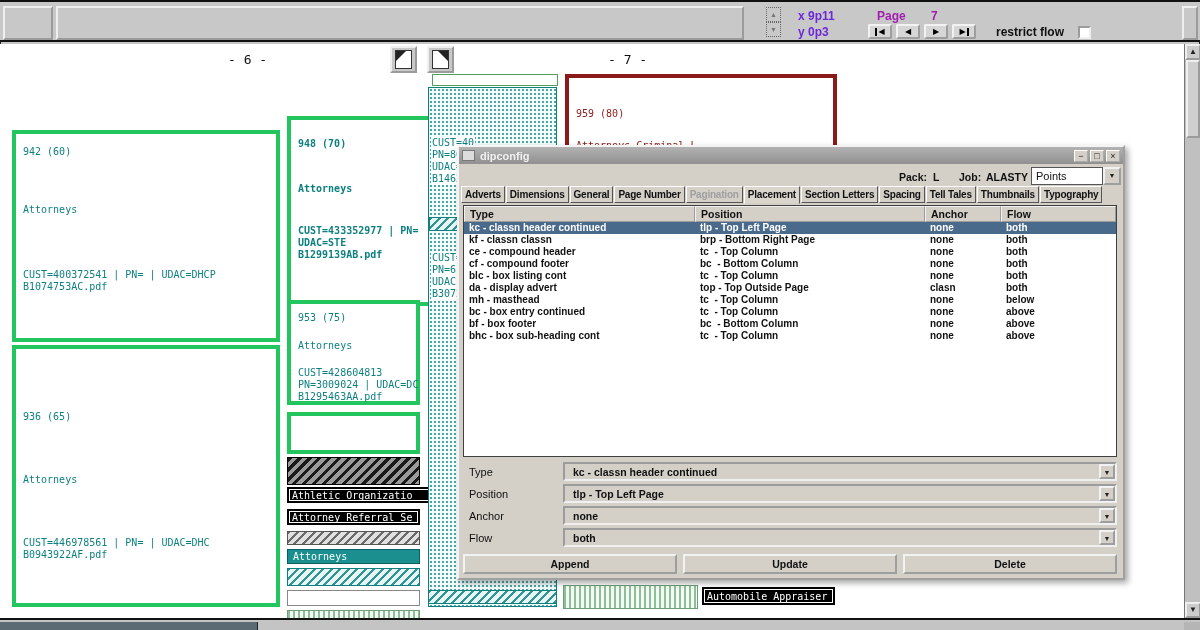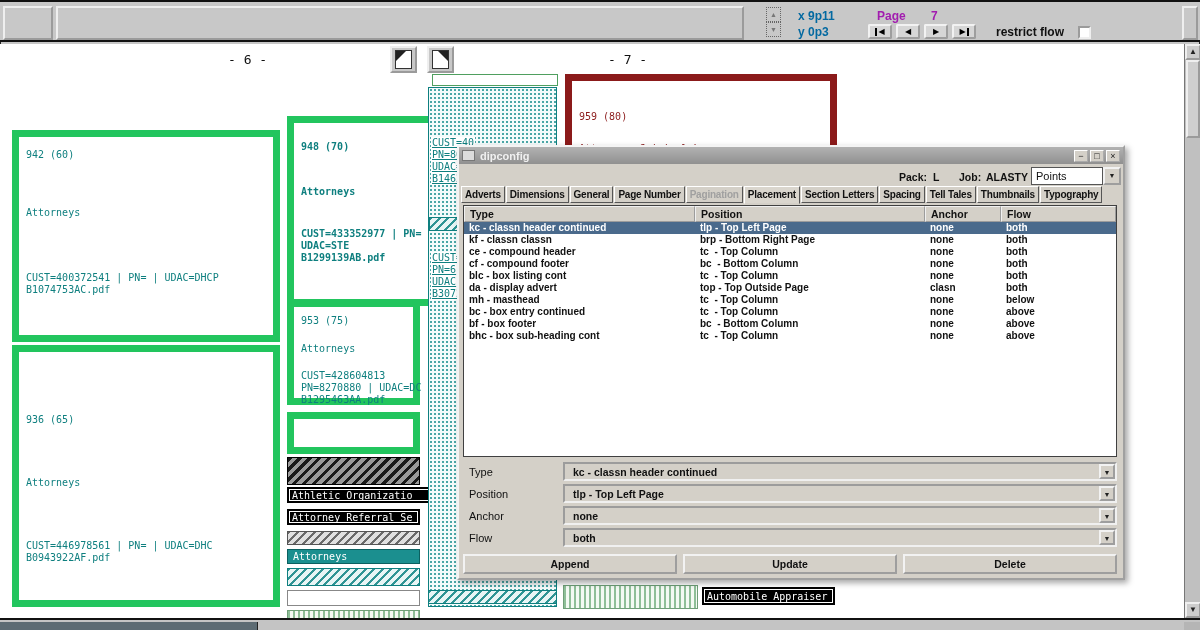--- a/index.html
+++ b/index.html
@@ -12,21 +12,21 @@
   .toolbar { position:absolute; left:0; top:0; width:1200px; height:42px;
              background:#c8c8c8; border-top:2px solid #111; border-bottom:2px solid #111; }
   .tb-panel { position:absolute; border:2px outset #efefef; background:#c8c8c8; }
   .tb-panel.small { left:3px; top:4px; width:50px; height:34px; }
   .tb-panel.long  { left:56px; top:4px; width:688px; height:34px; }
   .tb-corner { position:absolute; right:2px; top:4px; width:16px; height:34px;
                border:2px outset #efefef; }
   .spinner { position:absolute; left:766px; top:5px; width:15px; height:32px; }
   .spin-btn { width:15px; height:15px; border:1px dotted #666; color:#777;
               font-size:7px; line-height:13px; text-align:center; background:#c8c8c8; }
-  .coords { position:absolute; left:798px; top:6px; font-weight:700; font-size:12px; color:#0369a1; }
+  .coords { position:absolute; left:798px; top:6px; font-weight:700; font-size:12px; color:#6d28d9; }
   .coords div { height:16px; line-height:16px; }
   .page-ind { position:absolute; left:877px; top:7px; font-weight:700; font-size:12px; color:#a21caf; }
   .page-ind .num { margin-left:22px; }
   .nav { position:absolute; left:868px; top:22px; display:flex; gap:4px; }
   .nav-btn { width:24px; height:15px; border:2px outset #f2f2f2; background:#d6d6d6;
              display:flex; align-items:center; justify-content:center; gap:1px;
              font-size:8px; color:#000; border-radius:2px; }
   .nav-bar { width:2px; height:8px; background:#000; }
   .restrict { position:absolute; left:996px; top:23px; font-weight:700; font-size:12px; color:#111;
               display:flex; align-items:center; gap:14px; }
@@ -38,21 +38,21 @@
   .pg-header { position:absolute; font-family:"DejaVu Sans Mono",monospace;
                font-size:13px; color:#111; }
   .page-icon { position:absolute; width:27px; height:27px; border:2px outset #efefef;
                background:#c8c8c8; display:flex; align-items:center; justify-content:center; }
   .page-shape { position:relative; width:17px; height:19px; background:#fff; border:1px solid #333; }
   .fold-tl { position:absolute; left:0; top:0; width:0; height:0;
              border-top:10px solid #222; border-right:10px solid transparent; }
   .fold-tr { position:absolute; right:0; top:0; width:0; height:0;
              border-top:10px solid #222; border-left:10px solid transparent; }
 
-  .adbox { position:absolute; border:7px solid #22c55e; background:#fff;
+  .adbox { position:absolute; border:4px solid #22c55e; background:#fff;
            font-family:"DejaVu Sans Mono",monospace; font-size:10px; color:#0e7f7f; }
   .adbox.maroon { border-color:#8b1a1a; color:#8b1a1a; }
   .adline { position:absolute; left:7px; white-space:pre; }
 
   .band { position:absolute; }
   .hatch-dark { background:repeating-linear-gradient(135deg,#1a1a1a 0 3px,#9a9a9a 3px 7px);
                 border:1px solid #000; }
   .hatch-gray { background:repeating-linear-gradient(135deg,#6a6a6a 0 2px,#e0e0e0 2px 6px);
                 border:1px solid #555; }
   .hatch-teal { background:repeating-linear-gradient(135deg,#2f9494 0 2px,#e8f5f5 2px 6px);
@@ -68,21 +68,21 @@
   .blackbox { position:absolute; background:#000; color:#fff;
               font-family:"DejaVu Sans Mono",monospace; font-size:10px;
               display:flex; align-items:center; padding-left:5px;
               box-shadow: inset 0 0 0 2px #000, inset 0 0 0 3px #fff; }
   .tealbox { position:absolute; background:#1b8f8f; color:#fff; border:1px solid #0a6060;
              font-family:"DejaVu Sans Mono",monospace; font-size:10px;
              display:flex; align-items:center; padding-left:5px; }
 
   .strip-frag { position:absolute; font-family:"DejaVu Sans Mono",monospace;
                 font-size:10px; color:#0e7f7f; }
-  .strip-frag div { height:12px; line-height:12px; background:#fff; width:max-content; padding:0 1px;text-decoration:underline; }
+  .strip-frag div { height:12px; line-height:12px; background:#fff; width:max-content; padding:0 1px; }
 
   
   .vscroll { position:absolute; left:1184px; top:44px; width:16px; height:574px;
              background:#c0c0c0; border-left:1px solid #777; }
   .sb-btn { width:16px; height:16px; border:2px outset #efefef; background:#cccccc;
             font-size:8px; line-height:12px; text-align:center; color:#222; }
   .sb-btn.bottom { position:absolute; bottom:0; }
   .v-thumb { position:absolute; top:16px; left:1px; width:14px; height:78px;
              border:2px outset #efefef; background:#cfcfcf; }
   .hscroll { position:absolute; left:0; top:618px; width:1200px; height:12px;
@@ -219,21 +219,21 @@
       <div class="adline" style="top:18px;">948 (70)</div>
       <div class="adline" style="top:63px;">Attorneys</div>
       <div class="adline" style="top:105px;">CUST=433352977 | PN=</div>
       <div class="adline" style="top:117px;">UDAC=STE</div>
       <div class="adline" style="top:129px;">B1299139AB.pdf</div>
     </div>
     <div class="adbox" style="left:287px; top:256px; width:133px; height:105px;">
       <div class="adline" style="top:8px;">953 (75)</div>
       <div class="adline" style="top:36px;">Attorneys</div>
       <div class="adline" style="top:63px;">CUST=428604813</div>
-      <div class="adline" style="top:75px;">PN=8270880 | UDAC=DC</div>
+      <div class="adline" style="top:75px;">PN=3009024 | UDAC=DC</div>
       <div class="adline" style="top:87px;">B1295463AA.pdf</div>
     </div>
     <div class="adbox" style="left:287px; top:368px; width:133px; height:42px;"></div>
 
     <div class="band hatch-dark" style="left:287px; top:413px; width:133px; height:28px;"></div>
     <div class="blackbox" style="left:287px; top:443px; width:149px; height:16px;">Athletic Organizatio</div>
     <div class="blackbox" style="left:287px; top:465px; width:133px; height:16px;">Attorney Referral Se</div>
     <div class="band hatch-gray" style="left:287px; top:487px; width:133px; height:14px;"></div>
     <div class="tealbox" style="left:287px; top:505px; width:133px; height:15px;">Attorneys</div>
     <div class="band hatch-teal" style="left:287px; top:524px; width:133px; height:18px;"></div>

